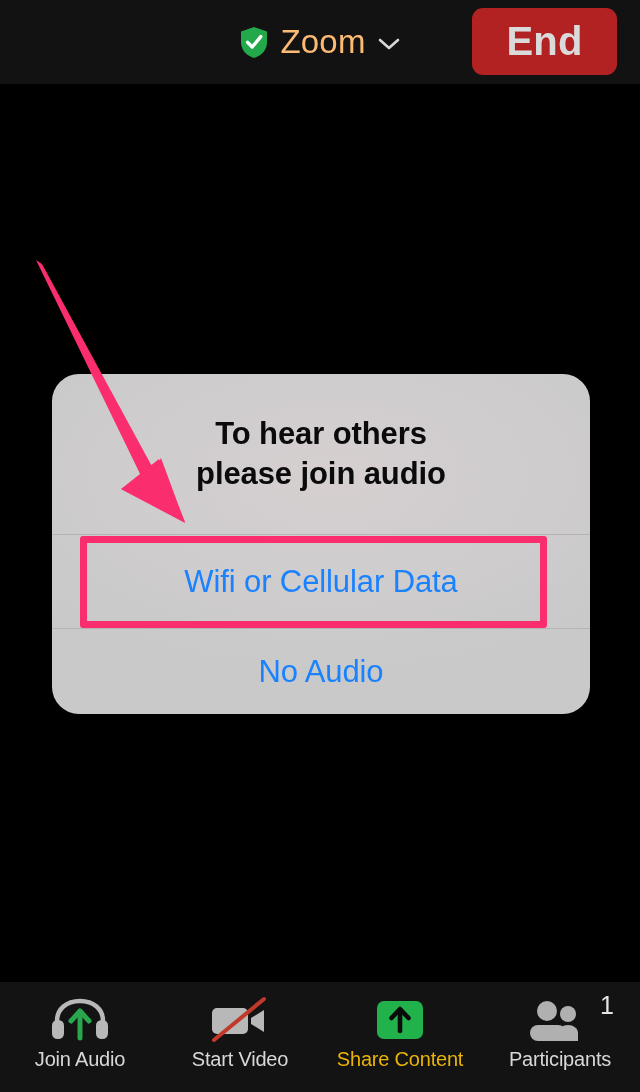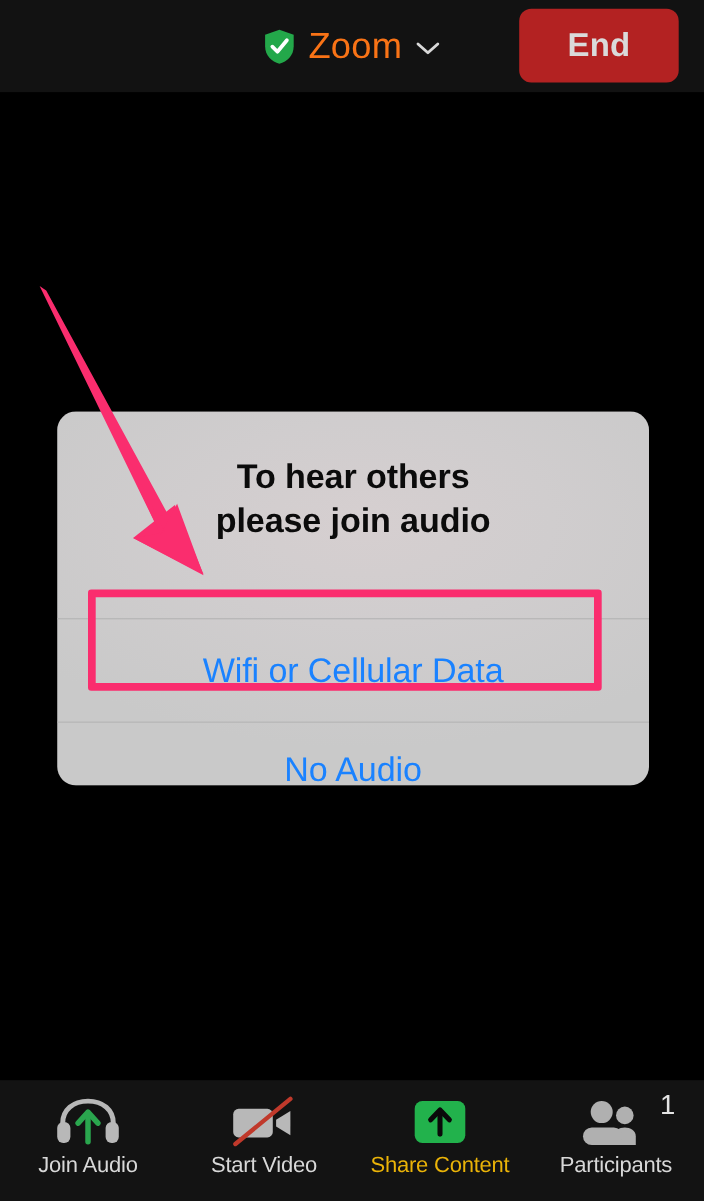--- a/index.html
+++ b/index.html
@@ -35,38 +35,38 @@
     left: 0; top: 0;
     width: 640px;
     height: 84px;
     display: flex;
     align-items: center;
     justify-content: center;
     gap: 11px;
   }
   #shield-icon { width: 30px; height: 33px; display: block; flex: none; }
   #meeting-title {
-    color: #f97316;
+    color: #fdba74;
     font-size: 33px;
     letter-spacing: 0.2px;
     font-weight: 400;
     white-space: nowrap;
   }
   #chevron-down-icon { width: 24px; height: 16px; display: block; flex: none; margin-top: 4px; }
 
   #end-button {
     position: absolute;
     left: 472px; top: 8px;
     width: 145px; height: 67px;
     background: #b32222;
     border: none;
     border-radius: 11px;
     color: #dadada;
     font-family: "Liberation Sans", sans-serif;
-    font-size: 30px;
+    font-size: 40px;
     font-weight: 700;
     letter-spacing: 0.2px;
     cursor: pointer;
     padding: 4px;
     line-height: 57px;
   }
 
   
   #stage {
     position: absolute;
@@ -76,21 +76,21 @@
     background: #000000;
   }
 
   
   #audio-dialog {
     position: absolute;
     left: 52px;
     top: 374px;
     width: 538px;
     height: 340px;
-    border-radius: 17px;
+    border-radius: 27px;
     overflow: hidden;
     background:
       radial-gradient(ellipse 70% 60% at 52% 30%, #d6cfd0 0%, #d0cdce 45%, #c9c9c9 100%),
       linear-gradient(180deg, #d2d0d1 0%, #cbcbcb 100%);
     box-shadow: 0 2px 6px rgba(0,0,0,0.35);
   }
   #dialog-message {
     position: absolute;
     left: 0; top: 0;
     width: 538px;
@@ -117,21 +117,20 @@
     justify-content: center;
     color: #1a82ff;
     font-size: 31px;
     font-weight: 400;
     letter-spacing: -0.1px;
     cursor: pointer;
     border-top: 1px solid #b4b4b4;
     box-sizing: border-box;
     background: transparent;
     font-family: "Liberation Sans", sans-serif;
-    margin-top: 28px;
   }
   #option-wifi {
     top: 160px;
     height: 94px;
   }
   #option-noaudio {
     top: 254px;
     height: 86px;
     text-align: center;
   }

